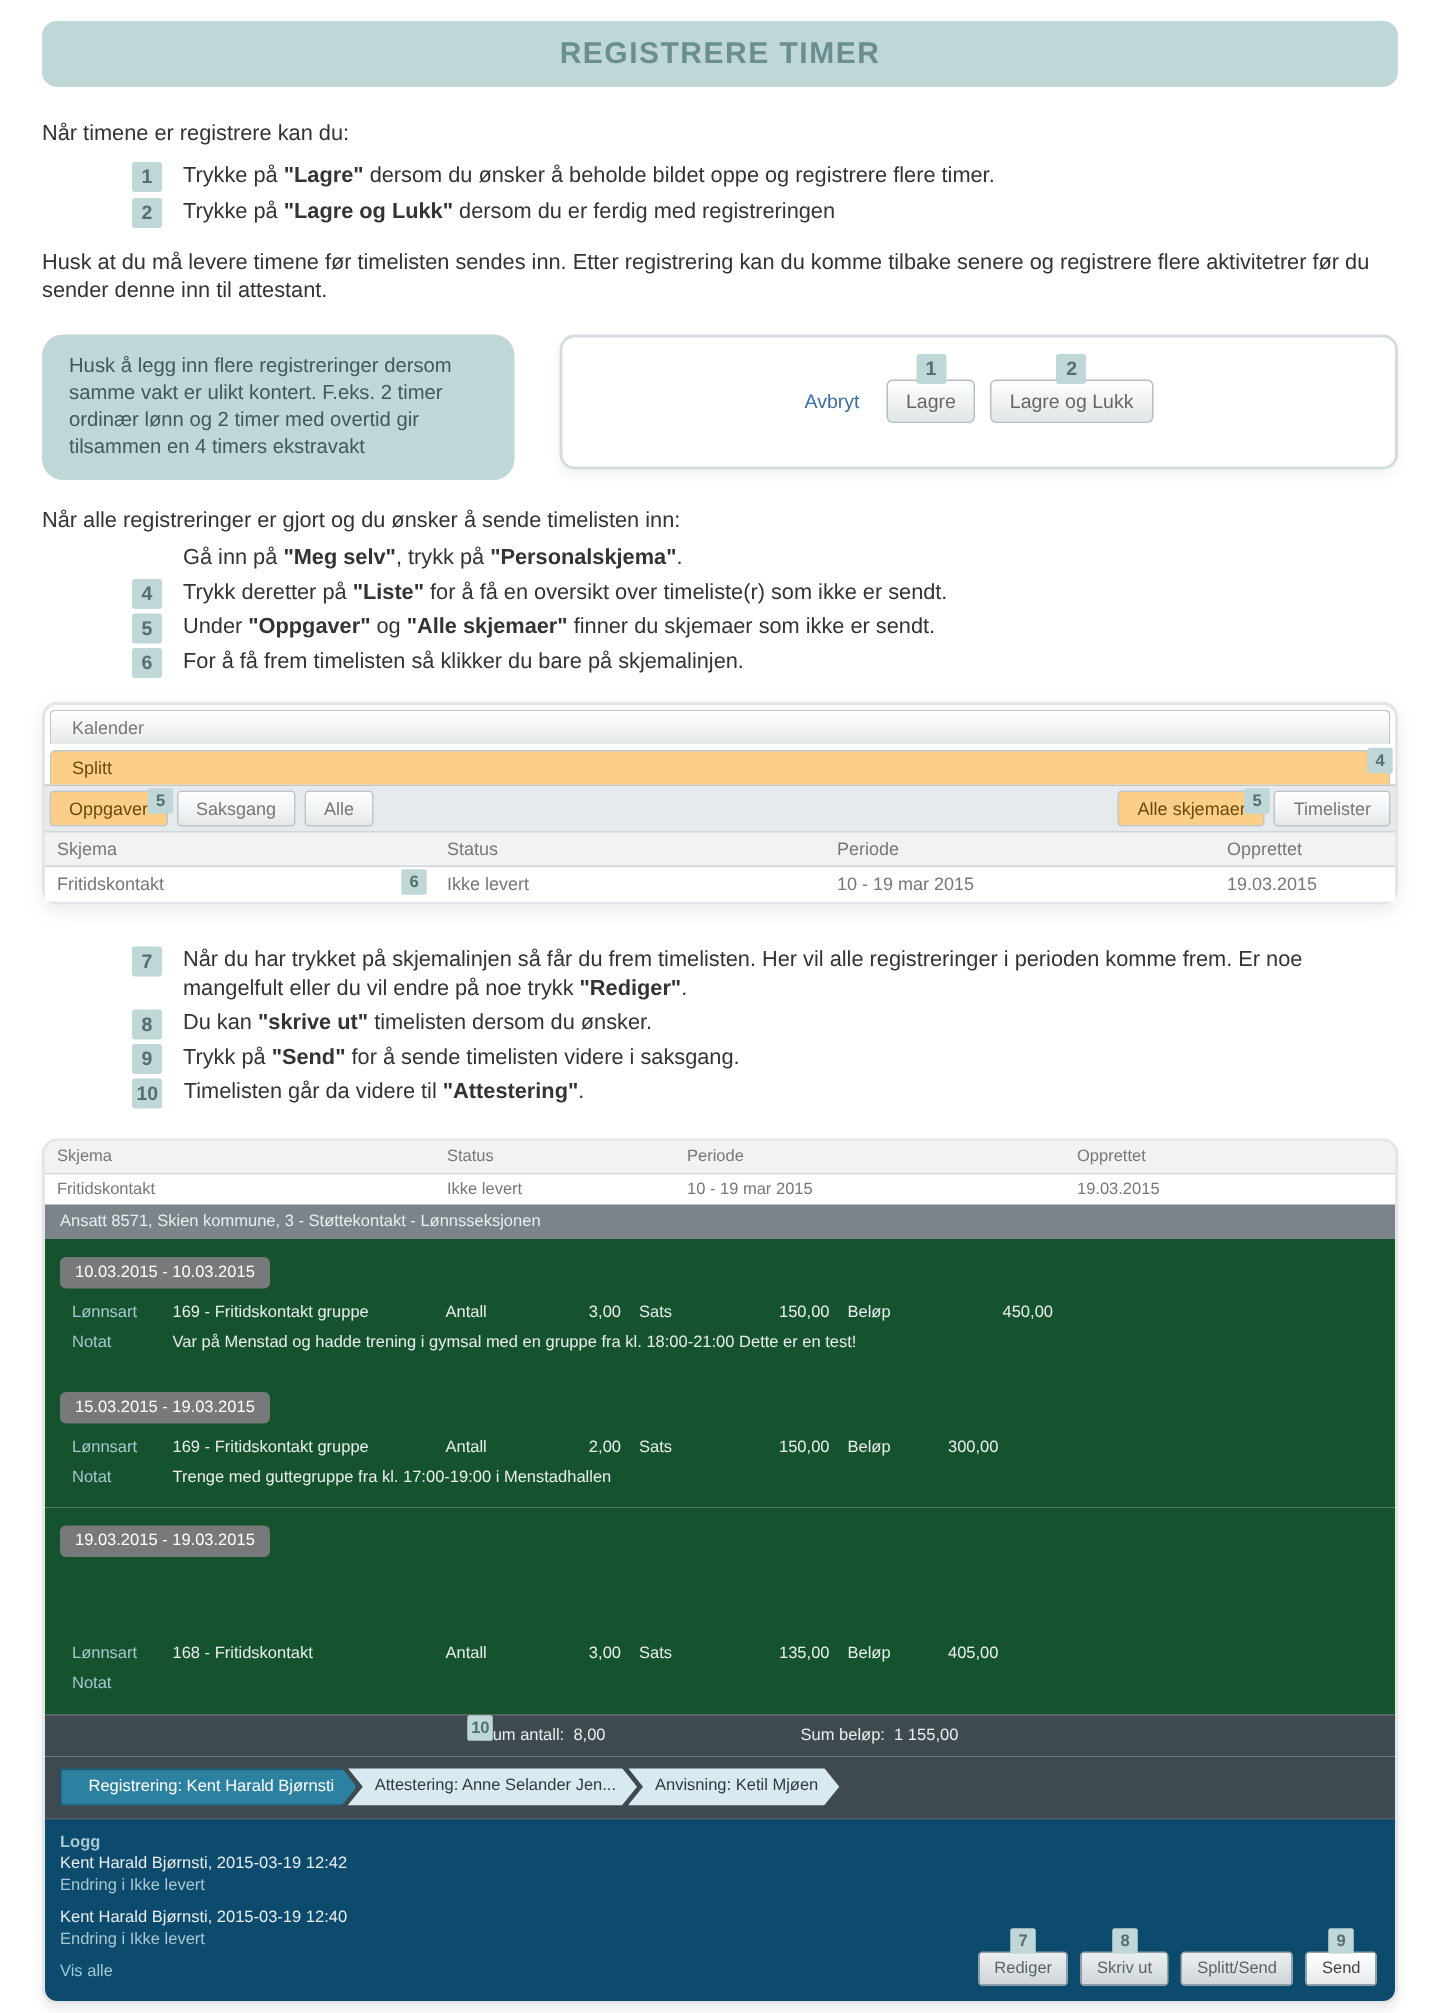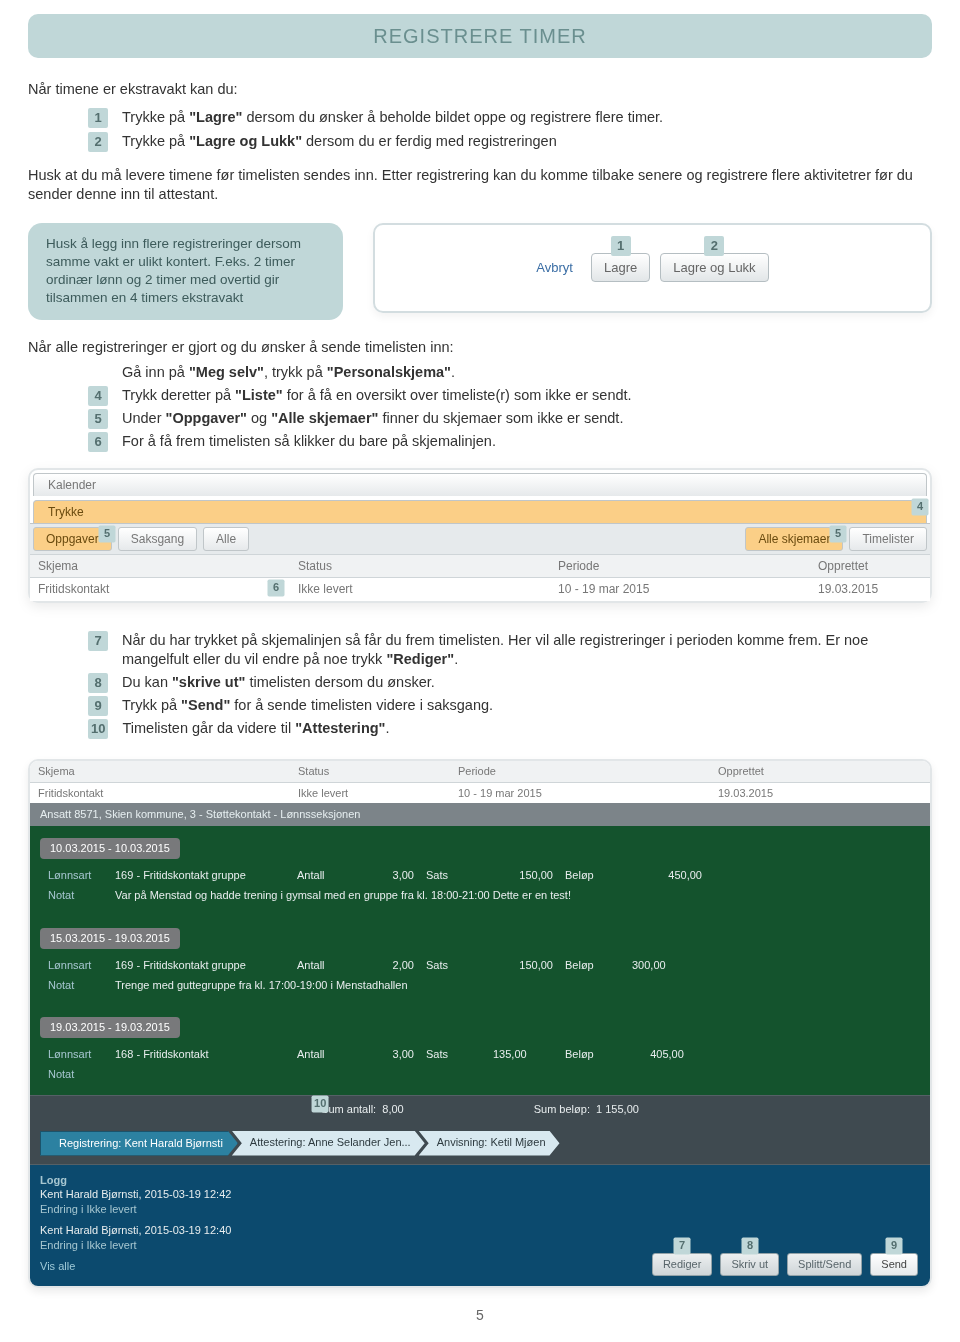--- a/index.html
+++ b/index.html
@@ -18,21 +18,21 @@
     background: #c0d7d8;
     border-radius: 10px;
     height: 44px;
     display: flex;
     align-items: center;
     justify-content: center;
   }
   .title-bar h1 {
     color: #6a8f8f;
     letter-spacing: 1px;
-    font-weight: 400;
+    font-weight: 700;
     font-size: 20px;
     margin: 0;
   }
   .intro { margin: 12px 0 8px 0; }
   .step-list { margin: 6px 0 14px 60px; }
   .step-item { display: flex; gap: 14px; margin: 4px 0; align-items: flex-start; }
   .num {
     display: inline-flex;
     align-items: center;
     justify-content: center;
@@ -207,21 +207,21 @@
   .pageno { text-align: center; color: #666; margin-top: 14px; font-size: 14px; }
 </style>
 </head>
 <body>
 
 <div class="page">
   <div class="title-bar">
     <h1>REGISTRERE TIMER</h1>
   </div>
 
-  <p class="intro">Når timene er ekstravakt kan du:</p>
+  <p class="intro">Når timene er registrere kan du:</p>
 
   <div class="step-list">
     <div class="step-item">
       <span class="num">1</span>
       <span><span>Trykke på </span><strong>"Lagre"</strong><span> dersom du ønsker å beholde bildet oppe og registrere flere timer.</span></span>
     </div>
     <div class="step-item">
       <span class="num">2</span>
       <span><span>Trykke på </span><strong>"Lagre og Lukk"</strong><span> dersom du er ferdig med registreringen</span></span>
     </div>
@@ -262,21 +262,21 @@
     <div class="step-line">
       <span class="num">6</span>
       <span>For å få frem timelisten så klikker du bare på skjemalinjen.</span>
     </div>
   </div>
 
   <div class="shot1">
     <div class="tabs-row">
       <div class="tab">Kalender</div>
       <div class="tab active">
-        <span>Trykke</span>
+        <span>Splitt</span>
         <span class="num">4</span>
       </div>
     </div>
     <div class="filter-row">
       <div class="pill orange">
         <span>Oppgaver</span>
         <span class="num">5</span>
       </div>
       <div class="pill">Saksgang</div>
       <div class="pill">Alle</div>
@@ -364,23 +364,23 @@
           </div><div class="s2-line">
             <span class="s2-lbl">Notat</span>
             <span>Trenge med guttegruppe fra kl. 17:00-19:00 i Menstadhallen</span>
           </div></div>
         <div class="s2-block"><div class="s2-date">19.03.2015 - 19.03.2015</div><div class="s2-line">
             <span class="s2-lbl">Lønnsart</span>
             <span style="min-width:170px;">168 - Fritidskontakt</span>
             <span class="s2-lbl-w">Antall</span>
             <span style="width:50px;text-align:right;">3,00</span>
             <span class="s2-lbl-w">Sats</span>
-            <span style="width:60px;text-align:left;">135,00</span>
+            <span style="width:60px;text-align:right;">135,00</span>
             <span class="s2-lbl-w">Beløp</span>
-            <span style="width:70px;text-align:center;">405,00</span>
+            <span style="width:70px;text-align:left;margin-top:48px;">405,00</span>
           </div><div class="s2-line">
             <span class="s2-lbl">Notat</span>
           </div></div>
       </div>
 
     <div class="s2-sum">
       <span class="num" style="position:absolute;left:280px;top:-2px;transform:scale(0.85);">10</span>
       <span><span>Sum antall:</span>&nbsp;&nbsp;<span>8,00</span></span>
       <span><span>Sum beløp:</span>&nbsp;&nbsp;<span>1 155,00</span></span>
     </div>

